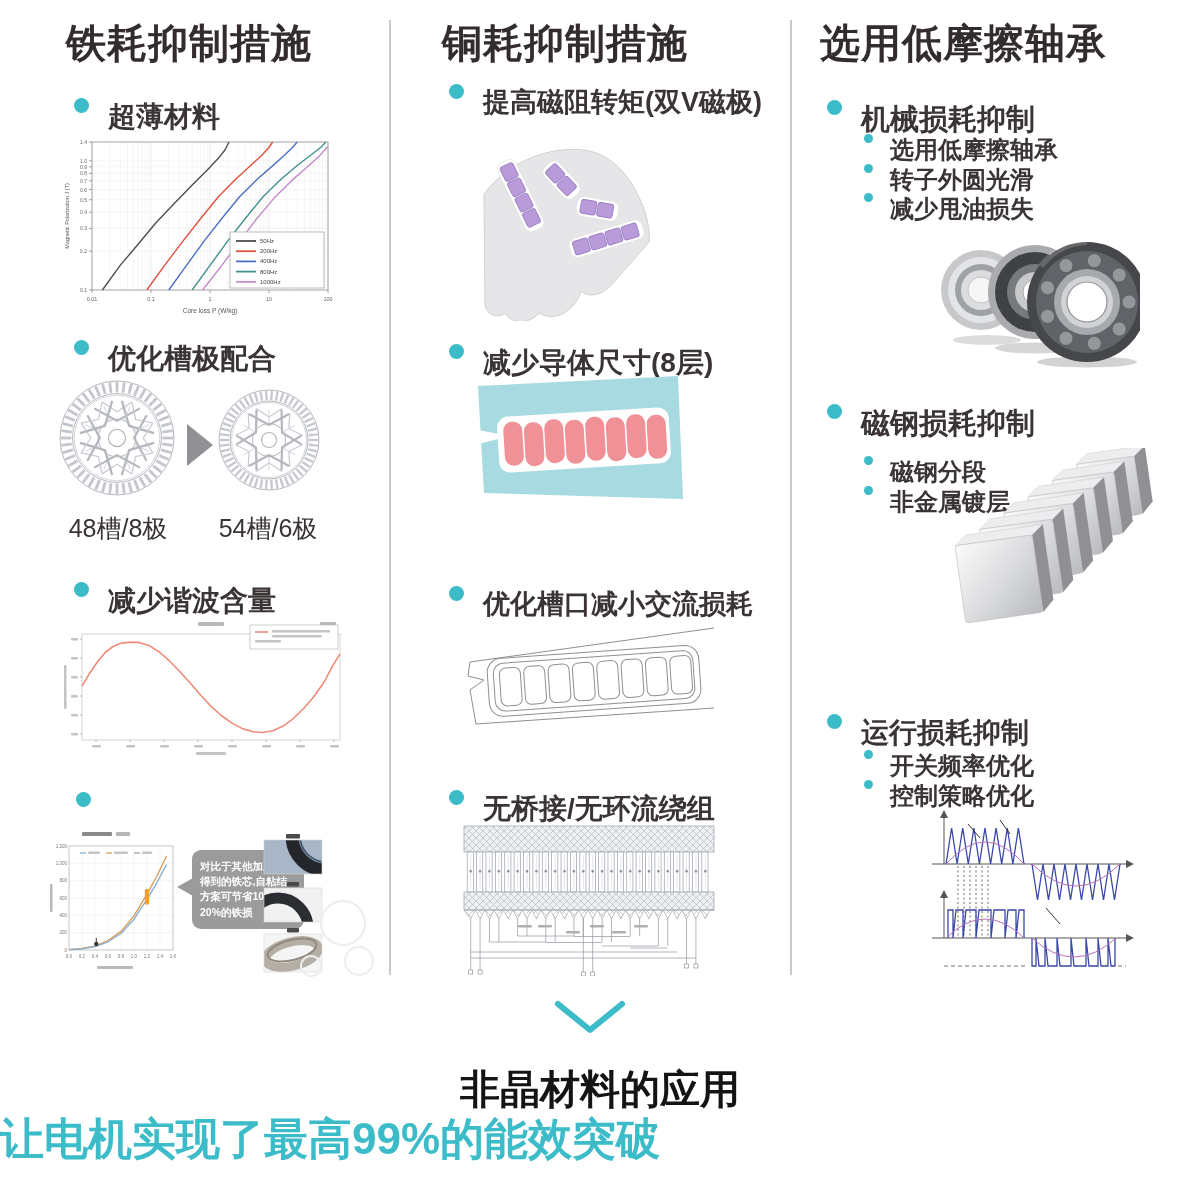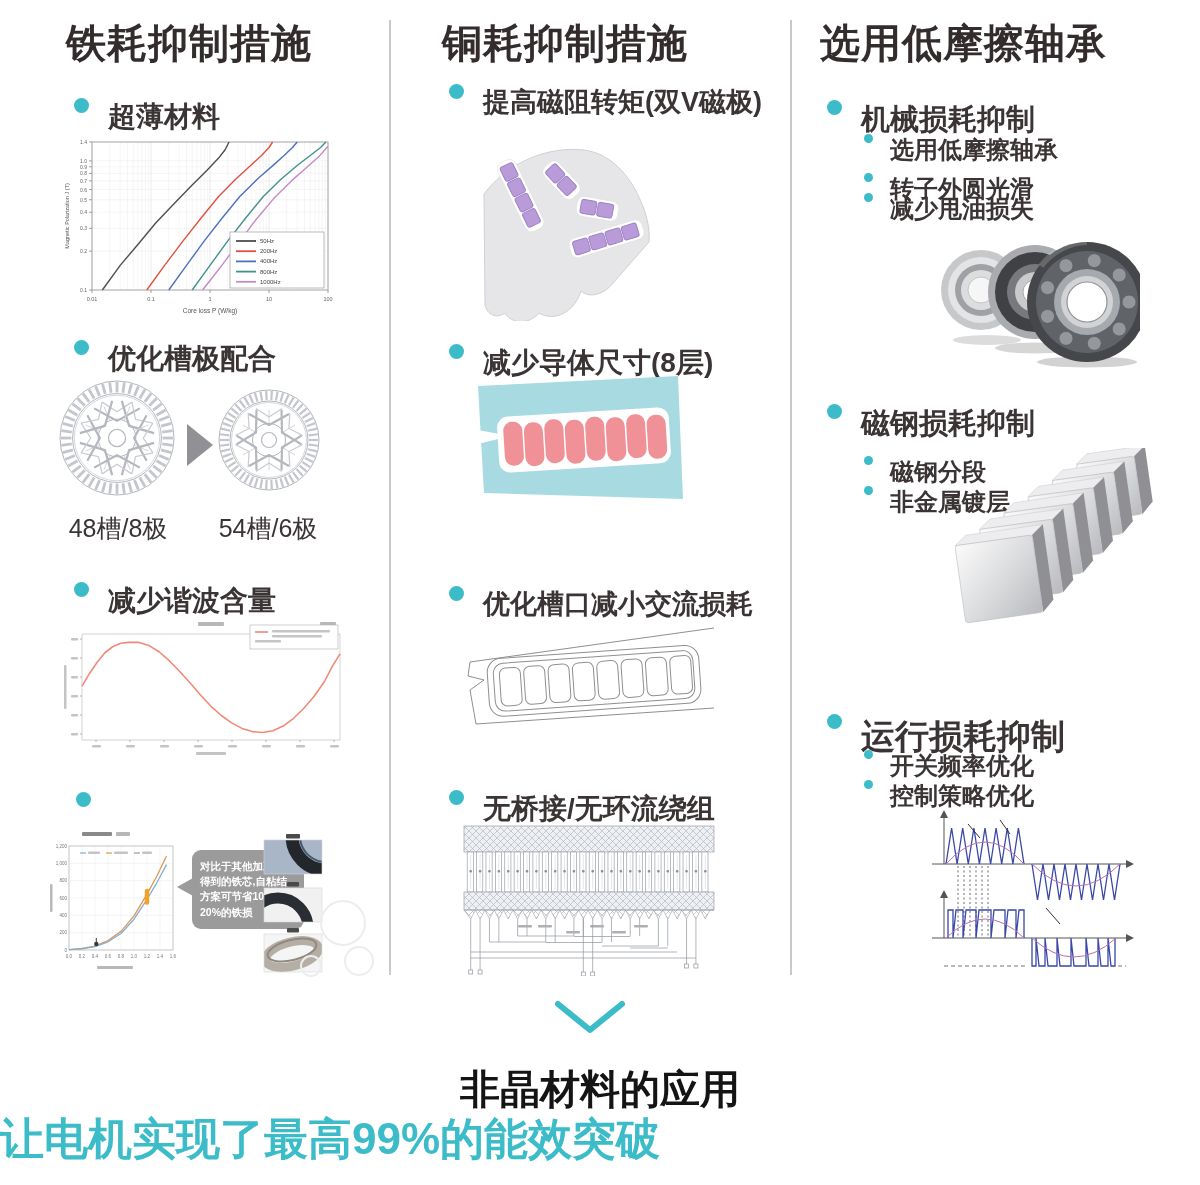--- a/index.html
+++ b/index.html
@@ -687,21 +687,21 @@
   <div class="col-title" style="left:820px;top:16px">选用低摩擦轴承</div>
 
   <div class="bullet" style="left:827px;top:100px">
     <span class="dot"></span>
     <span class="label" style="font-size:29px">机械损耗抑制</span>
   </div>
   <div class="sub" style="left:864px;top:134px">
     <span class="sdot"></span>
     <span class="slabel">选用低摩擦轴承</span>
   </div>
-  <div class="sub" style="left:864px;top:173px">
+  <div class="sub" style="left:864px;top:164px">
     <span class="sdot"></span>
     <span class="slabel">转子外圆光滑</span>
   </div>
   <div class="sub" style="left:864px;top:193px">
     <span class="sdot"></span>
     <span class="slabel">减少甩油损失</span>
   </div>
   <div class="fig" id="fig-bearings" style="left:935px;top:228px;width:205px;height:140px"><svg width="205" height="140" viewBox="0 0 205 140">
         <ellipse cx="52" cy="112" rx="34" ry="5" fill="#dcdcdc"></ellipse>
         <ellipse cx="100" cy="120" rx="40" ry="5.5" fill="#d6d6d6"></ellipse>
@@ -780,21 +780,21 @@
         </g>
         <g transform="rotate(-8 51 131)">
           <polygon points="12,92 24,83 102,83 90,92" fill="#ededef" stroke="#c9c9cc" stroke-width="0.5"></polygon>
           <polygon points="90,92 102,83 102,159 90,170" fill="#909094"></polygon>
           <rect x="12" y="92" width="78" height="78" rx="3" fill="url(#gFace)" stroke="#bcbcbf" stroke-width="0.6"></rect>
         </g>
       </svg></div>
 
   <div class="bullet" style="left:827px;top:714px">
     <span class="dot"></span>
-    <span class="label" style="font-size:34px">运行损耗抑制</span>
+    <span class="label" style="font-size:28px">运行损耗抑制</span>
   </div>
   <div class="sub" style="left:864px;top:750px">
     <span class="sdot"></span>
     <span class="slabel">开关频率优化</span>
   </div>
   <div class="sub" style="left:864px;top:780px">
     <span class="sdot"></span>
     <span class="slabel">控制策略优化</span>
   </div>
   <div class="fig" id="fig-pwm" style="left:928px;top:808px;width:208px;height:168px"><svg width="208" height="168" viewBox="0 0 208 168">

